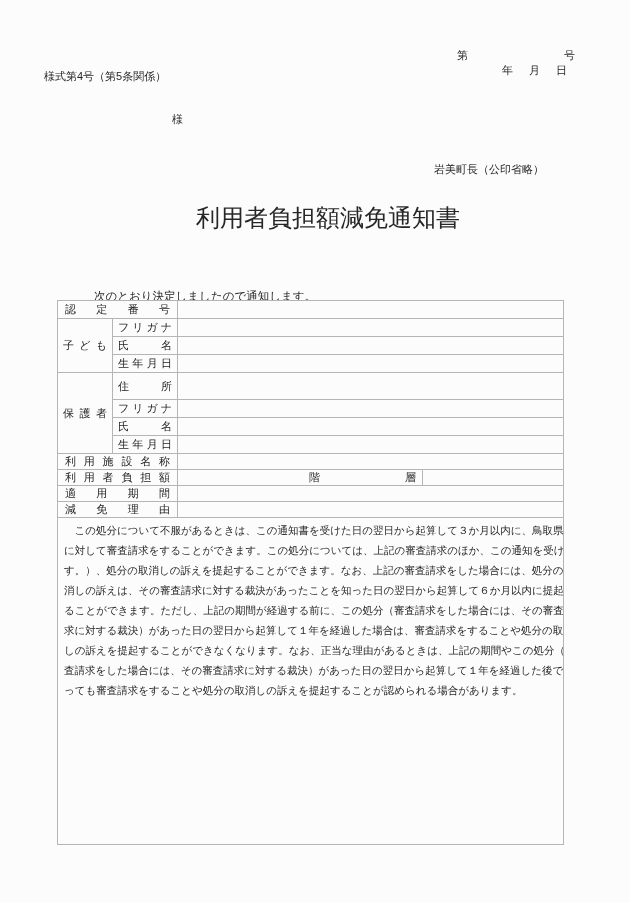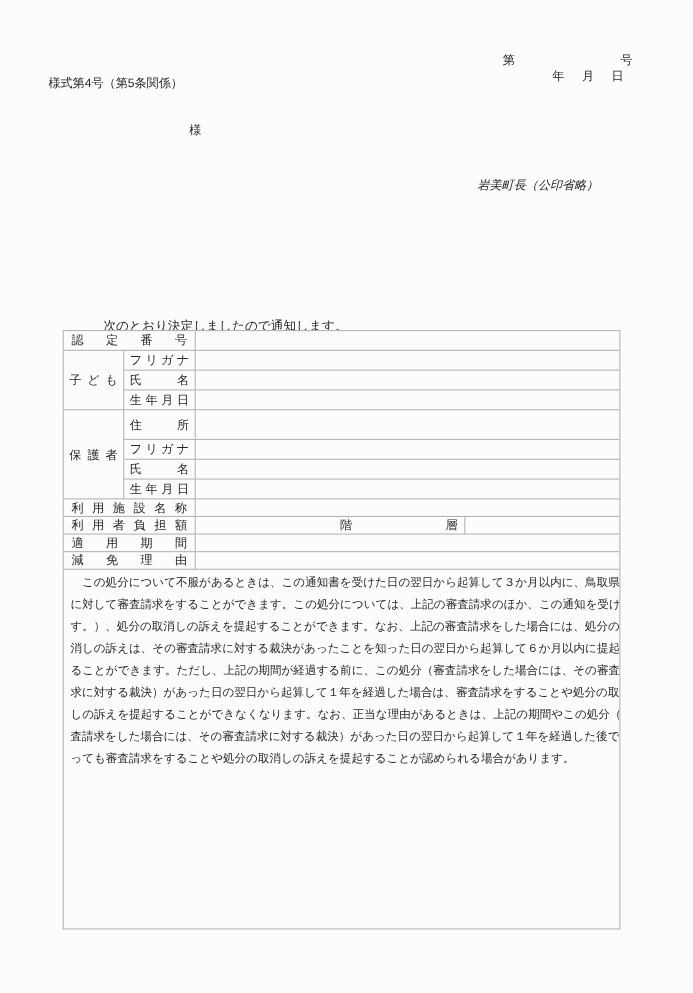--- a/index.html
+++ b/index.html
@@ -20,21 +20,21 @@
     background:var(--bg);
     overflow:hidden;
   }
   .abs{position:absolute;}
   .fs11{font-size:11px;line-height:13px;}
 
   .form-number{left:44px;top:42px;margin-top:28px;}
   .doc-number-row{left:457px;top:49px;width:118px;display:flex;justify-content:space-between;}
   .date-row{left:502px;top:64px;width:65px;display:flex;justify-content:space-between;}
   .addressee{left:172px;top:113px;}
-  .issuer{left:434px;top:163px;font-style:italic;}
+  .issuer{left:434px;top:163px;}
   .doc-title{
     left:0;top:203px;width:100%;
     text-align:center;padding-left:26px;
     font-size:24px;line-height:30px;
     letter-spacing:0px;
   }
   .lead{left:94px;top:251px;font-size:11.5px;margin-top:38px;}
 
   
   .form-table{
@@ -87,20 +87,21 @@
   <div class="abs fs11 date-row">
     <span>年</span>
     <span>月</span>
     <span>日</span>
   </div>
 
   <div class="abs fs11 addressee">様</div>
 
   <div class="abs fs11 issuer">岩美町長（公印省略）</div>
 
+  <div class="abs doc-title">利用者負担額減免通知書</div>
   <div class="abs lead">次のとおり決定しましたので通知します。</div>
 
   <div class="form-table">
 
     <div class="cell lbl" style="grid-column:1/3;grid-row:1;">
         <span>認</span>
         <span>定</span>
         <span>番</span>
         <span>号</span>
       </div>

